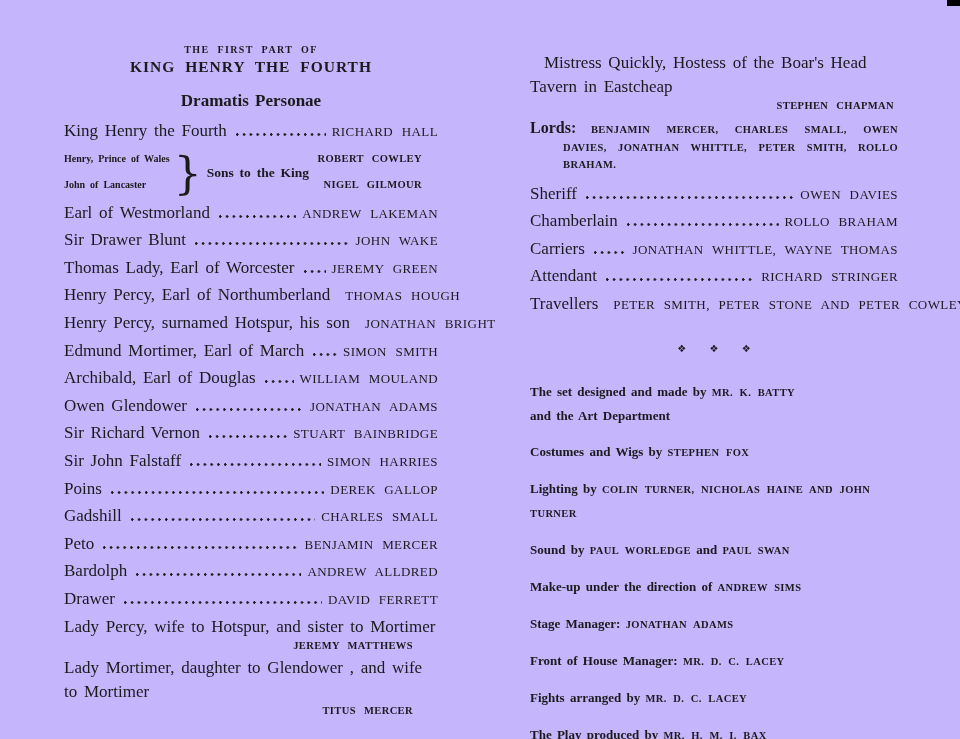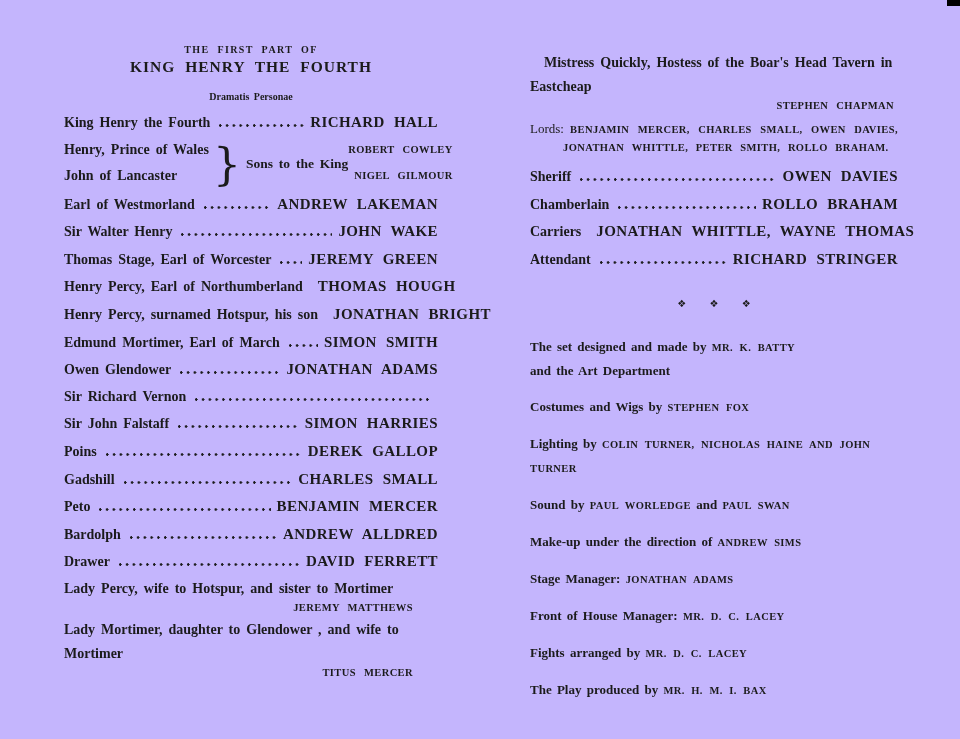--- a/index.html
+++ b/index.html
@@ -11,53 +11,53 @@
   }
   .sheet{ position:absolute; inset:0; background:#c4b5fd; }
 
   .page{ position:absolute; top:44px; }
   .page.left{ left:64px; width:374px; }
   .page.right{ left:530px; width:368px; }
 
   
   .pretitle{ text-align:center; font-size:10px; font-weight:700; letter-spacing:1.4px; word-spacing:4px; }
   .title{ text-align:center; font-size:15.5px; font-weight:700; letter-spacing:1px; word-spacing:5px; margin-top:3px; }
-  .subtitle{ text-align:center; font-size:10px; font-weight:700; word-spacing:2px; margin-top:15px; }
+  .subtitle{ text-align:center; font-size:17px; font-weight:700; word-spacing:2px; margin-top:15px; }
   .cast{ margin-top:7px; }
 
   
   .row{ display:flex; align-items:baseline; line-height:26.6px; }
-  .role{ font-size:14px; font-weight:700; word-spacing:2.5px; white-space:nowrap; }
+  .role{ font-size:17px; font-weight:400; word-spacing:2.5px; white-space:nowrap; }
   .dots{
     flex:1 1 auto; height:3px; margin:0 6px 0 9px;
     background-image:radial-gradient(circle at 1.3px 1.5px, var(--ink) 1.05px, rgba(0,0,0,0) 1.5px);
     background-size:6.8px 3px; background-repeat:repeat-x; background-position:left bottom;
   }
-  .actor{ font-size:15px; font-weight:700; letter-spacing:0.4px; word-spacing:5px; white-space:nowrap; }
+  .actor{ font-size:13px; font-weight:400; letter-spacing:0.4px; word-spacing:5px; white-space:nowrap; }
 
   
   .twoline{ display:block; }
   .twoline .role{ display:block; line-height:24px; margin-top:1px; white-space:normal; }
   .twoline .name{ display:block; text-align:right; line-height:14px; padding-right:25px;
                   font-size:10.5px; font-weight:700; letter-spacing:0.4px; word-spacing:5px; margin-bottom:3px; }
   .rp .twoline .role{ text-indent:14px; margin-top:0; }
   .rp .twoline .name{ padding-right:4px; }
 
   
   .group{ display:flex; align-items:stretch; height:54px; }
-  .g-roles > div{ line-height:26px; font-size:14px; font-weight:700; word-spacing:2.5px; white-space:nowrap; }
+  .g-roles > div{ line-height:26px; font-size:10px; font-weight:700; word-spacing:2.5px; white-space:nowrap; }
   .g-brace{ font-family:"DejaVu Serif",serif; font-size:44px; font-weight:400; line-height:1;
             align-self:center; margin:0 5px 0 4px; transform:translateY(1px); }
   .g-label{ align-self:center; font-size:13.5px; font-weight:700; word-spacing:2.5px; white-space:nowrap; }
   .g-names{ margin-left:auto; text-align:right; padding-right:16px; }
   .g-names > div{ line-height:26px; font-size:10.5px; font-weight:700; letter-spacing:0.4px; word-spacing:5px; white-space:nowrap; }
 
   
   .para{ line-height:15.5px; margin:7px 0 8px; text-align:justify; padding-left:33px; text-indent:-33px; }
-  .p-label{ font-size:13px; font-weight:400; word-spacing:2px; }
+  .p-label{ font-size:16px; font-weight:700; word-spacing:2px; }
   .p-names{ font-size:10.5px; font-weight:700; letter-spacing:0.4px; word-spacing:4.5px; }
 
   
   .ornament{ text-align:center; font-family:"DejaVu Sans",sans-serif; font-size:10px;
              letter-spacing:10px; padding-left:10px; margin:25px 0 26px; }
   .credit{ text-align:left; line-height:23px; margin-bottom:13px;
            font-size:13px; font-weight:700; word-spacing:2px; }
   .credit .sc{ font-size:10.5px; letter-spacing:0.4px; word-spacing:3.5px; }
 
   .corner-mark{ position:absolute; top:0; right:0; width:13px; height:6px; background:#000; }
@@ -88,52 +88,58 @@
       <div class="g-name-0">ROBERT COWLEY</div>
       <div class="g-name-1">NIGEL GILMOUR</div>
     </div>
   </div>
         <div class="row">
     <span class="role">Earl of Westmorland</span>
     <span class="dots"></span>
     <span class="actor">ANDREW LAKEMAN</span>
   </div>
         <div class="row">
-    <span class="role">Sir Walter Henry</span>
+    <span class="role">Sir Drawer Blunt</span>
     <span class="dots"></span>
     <span class="actor">JOHN WAKE</span>
   </div>
         <div class="row">
-    <span class="role">Thomas Stage, Earl of Worcester</span>
+    <span class="role">Thomas Lady, Earl of Worcester</span>
     <span class="dots"></span>
     <span class="actor">JEREMY GREEN</span>
   </div>
         <div class="row">
     <span class="role">Henry Percy, Earl of Northumberland</span>
     <span class="dots"></span>
     <span class="actor">THOMAS HOUGH</span>
   </div>
         <div class="row">
     <span class="role">Henry Percy, surnamed Hotspur, his son</span>
     <span class="dots"></span>
     <span class="actor">JONATHAN BRIGHT</span>
   </div>
         <div class="row">
     <span class="role">Edmund Mortimer, Earl of March</span>
     <span class="dots"></span>
     <span class="actor">SIMON SMITH</span>
   </div>
         <div class="row">
+    <span class="role">Archibald, Earl of Douglas</span>
+    <span class="dots"></span>
+    <span class="actor">WILLIAM MOULAND</span>
+  </div>
+        <div class="row">
     <span class="role">Owen Glendower</span>
     <span class="dots"></span>
     <span class="actor">JONATHAN ADAMS</span>
   </div>
         <div class="row">
     <span class="role">Sir Richard Vernon</span>
     <span class="dots"></span>
+    <span class="actor">STUART BAINBRIDGE</span>
   </div>
         <div class="row">
     <span class="role">Sir John Falstaff</span>
     <span class="dots"></span>
     <span class="actor">SIMON HARRIES</span>
   </div>
         <div class="row">
     <span class="role">Poins</span>
     <span class="dots"></span>
     <span class="actor">DEREK GALLOP</span>
@@ -192,20 +198,25 @@
         <div class="row">
     <span class="role">Carriers</span>
     <span class="dots"></span>
     <span class="actor">JONATHAN WHITTLE, WAYNE THOMAS</span>
   </div>
         <div class="row">
     <span class="role">Attendant</span>
     <span class="dots"></span>
     <span class="actor">RICHARD STRINGER</span>
   </div>
+        <div class="row">
+    <span class="role">Travellers</span>
+    <span class="dots"></span>
+    <span class="actor">PETER SMITH, PETER STONE AND PETER COWLEY</span>
+  </div>
       </div>
     <div class="ornament">❖ ❖ ❖</div>
     <div id="credits">
         <div class="credit">
           <div><span>The set designed and made by </span><span class="sc">MR. K. BATTY</span></div>
           <div><span>and the Art Department</span></div>
         </div>
         <div class="credit">
           <div><span>Costumes and Wigs by </span><span class="sc">STEPHEN FOX</span></div>
         </div>

